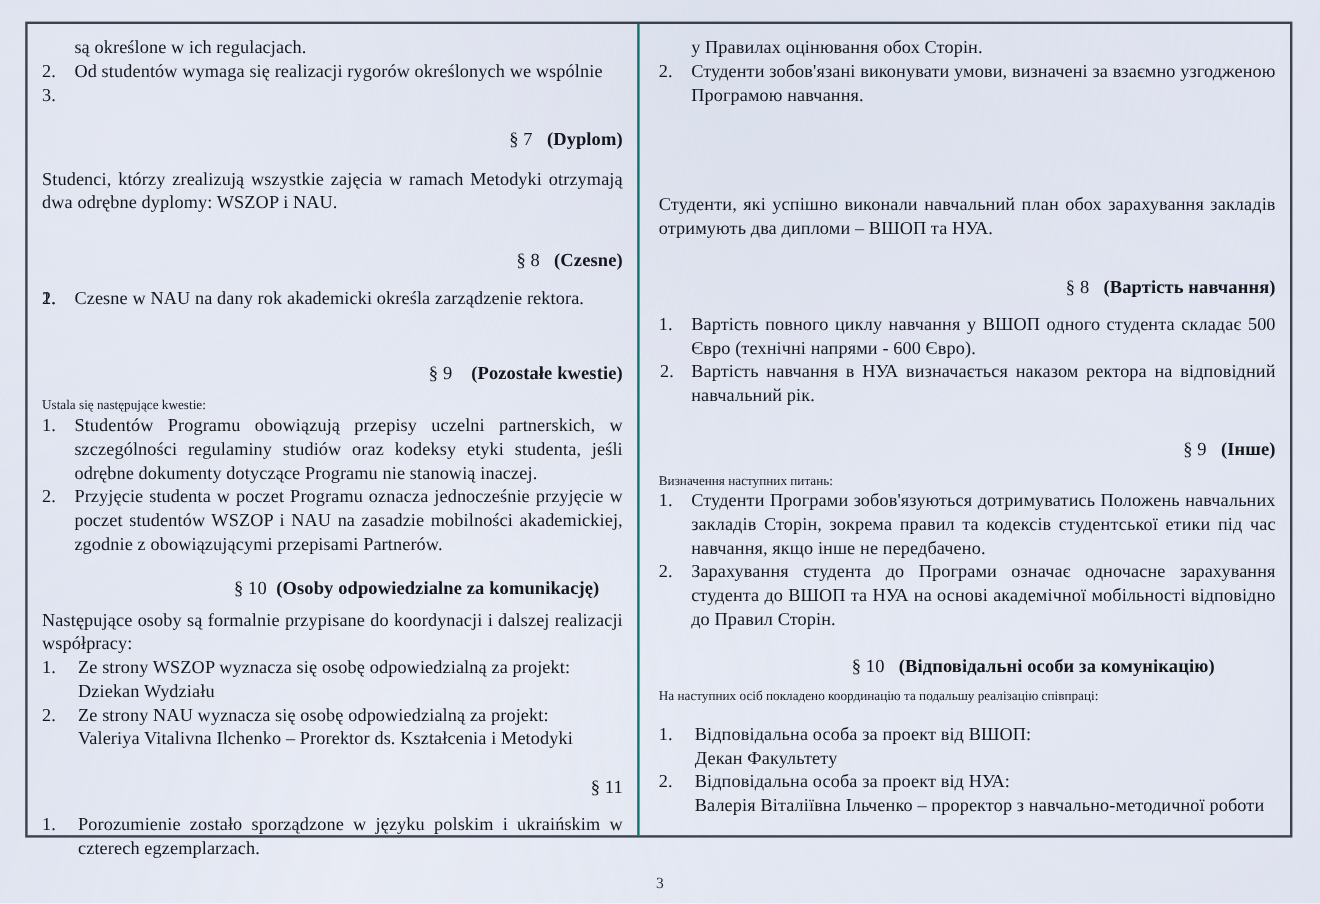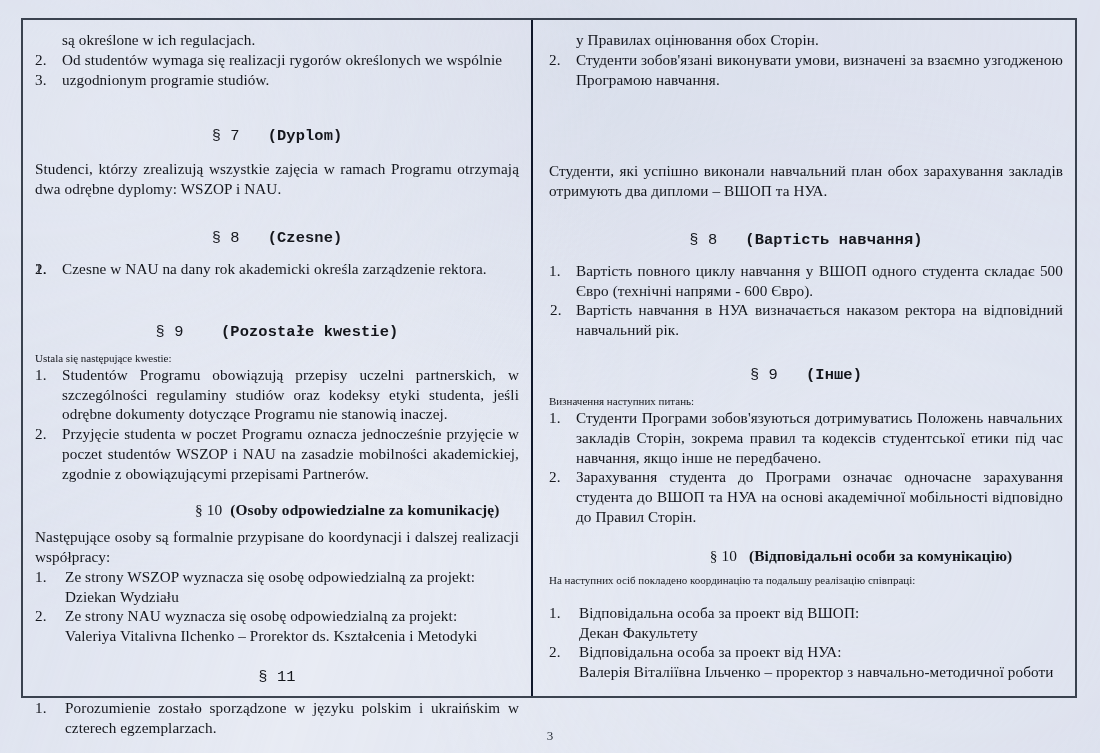--- a/index.html
+++ b/index.html
@@ -48,21 +48,21 @@
     display: flex;
     background: transparent;
   }
   .col {
     box-sizing: border-box;
     padding: 10px 12px 8px 12px;
     position: relative;
   }
   .col-pl {
     width: 525px;
-    border-right: 2px solid #0f172a;
+    border-right: 2px solid #0f766e;
   }
   .col-ua {
     width: 558px;
     padding-left: 16px;
   }
 
   
   .para {
     font-size: 15.2px;
     line-height: 1.30;
@@ -74,21 +74,21 @@
   .heading {
     font-size: 15.4px;
     font-weight: bold;
     margin: 0;
     letter-spacing: .1px;
     white-space: nowrap;
   }
   .heading .sect {
     font-weight: normal;
   }
-  .heading.center  { text-align: center; font-family: Liberation Mono, monospace; }
+  .heading.center  { text-align: right; }
   .heading.right-ish {
     text-align: left;
     padding-left: 160px;
   }
   .heading.right-ish2 {
     text-align: center;
     padding-left: 110px;
     font-family: Liberation Serif, serif;
   }
 
@@ -170,32 +170,31 @@
 
       <div class="orphan-line">są określone w ich regulacjach.</div>
 
       <ol class="numlist">
         <li>
           <span class="num">2.</span>
           <span>Od studentów wymaga się realizacji rygorów określonych we wspólnie</span>
         </li>
         <li>
           <span class="num">3.</span>
-          <span>uzgodnionym programie studiów.</span>
         </li>
       </ol>
 
       <div class="sp-38"></div>
 
       <div class="heading center">
         <span class="sect">§ 7</span>
         &nbsp;&nbsp;<span>(Dyplom)</span>
       </div>
       <div class="sp-14"></div>
-      <p class="para">Studenci, którzy zrealizują wszystkie zajęcia w ramach  Programu otrzymają dwa odrębne dyplomy: WSZOP i NAU.</p>
+      <p class="para">Studenci, którzy zrealizują wszystkie zajęcia w ramach  Metodyki otrzymają dwa odrębne dyplomy: WSZOP i NAU.</p>
 
       <div class="sp-30"></div>
 
       <div class="heading center">
         <span class="sect">§ 8</span>
         &nbsp;&nbsp;<span>(Czesne)</span>
       </div>
       <div class="sp-12"></div>
       <ol class="numlist">
         <li>

